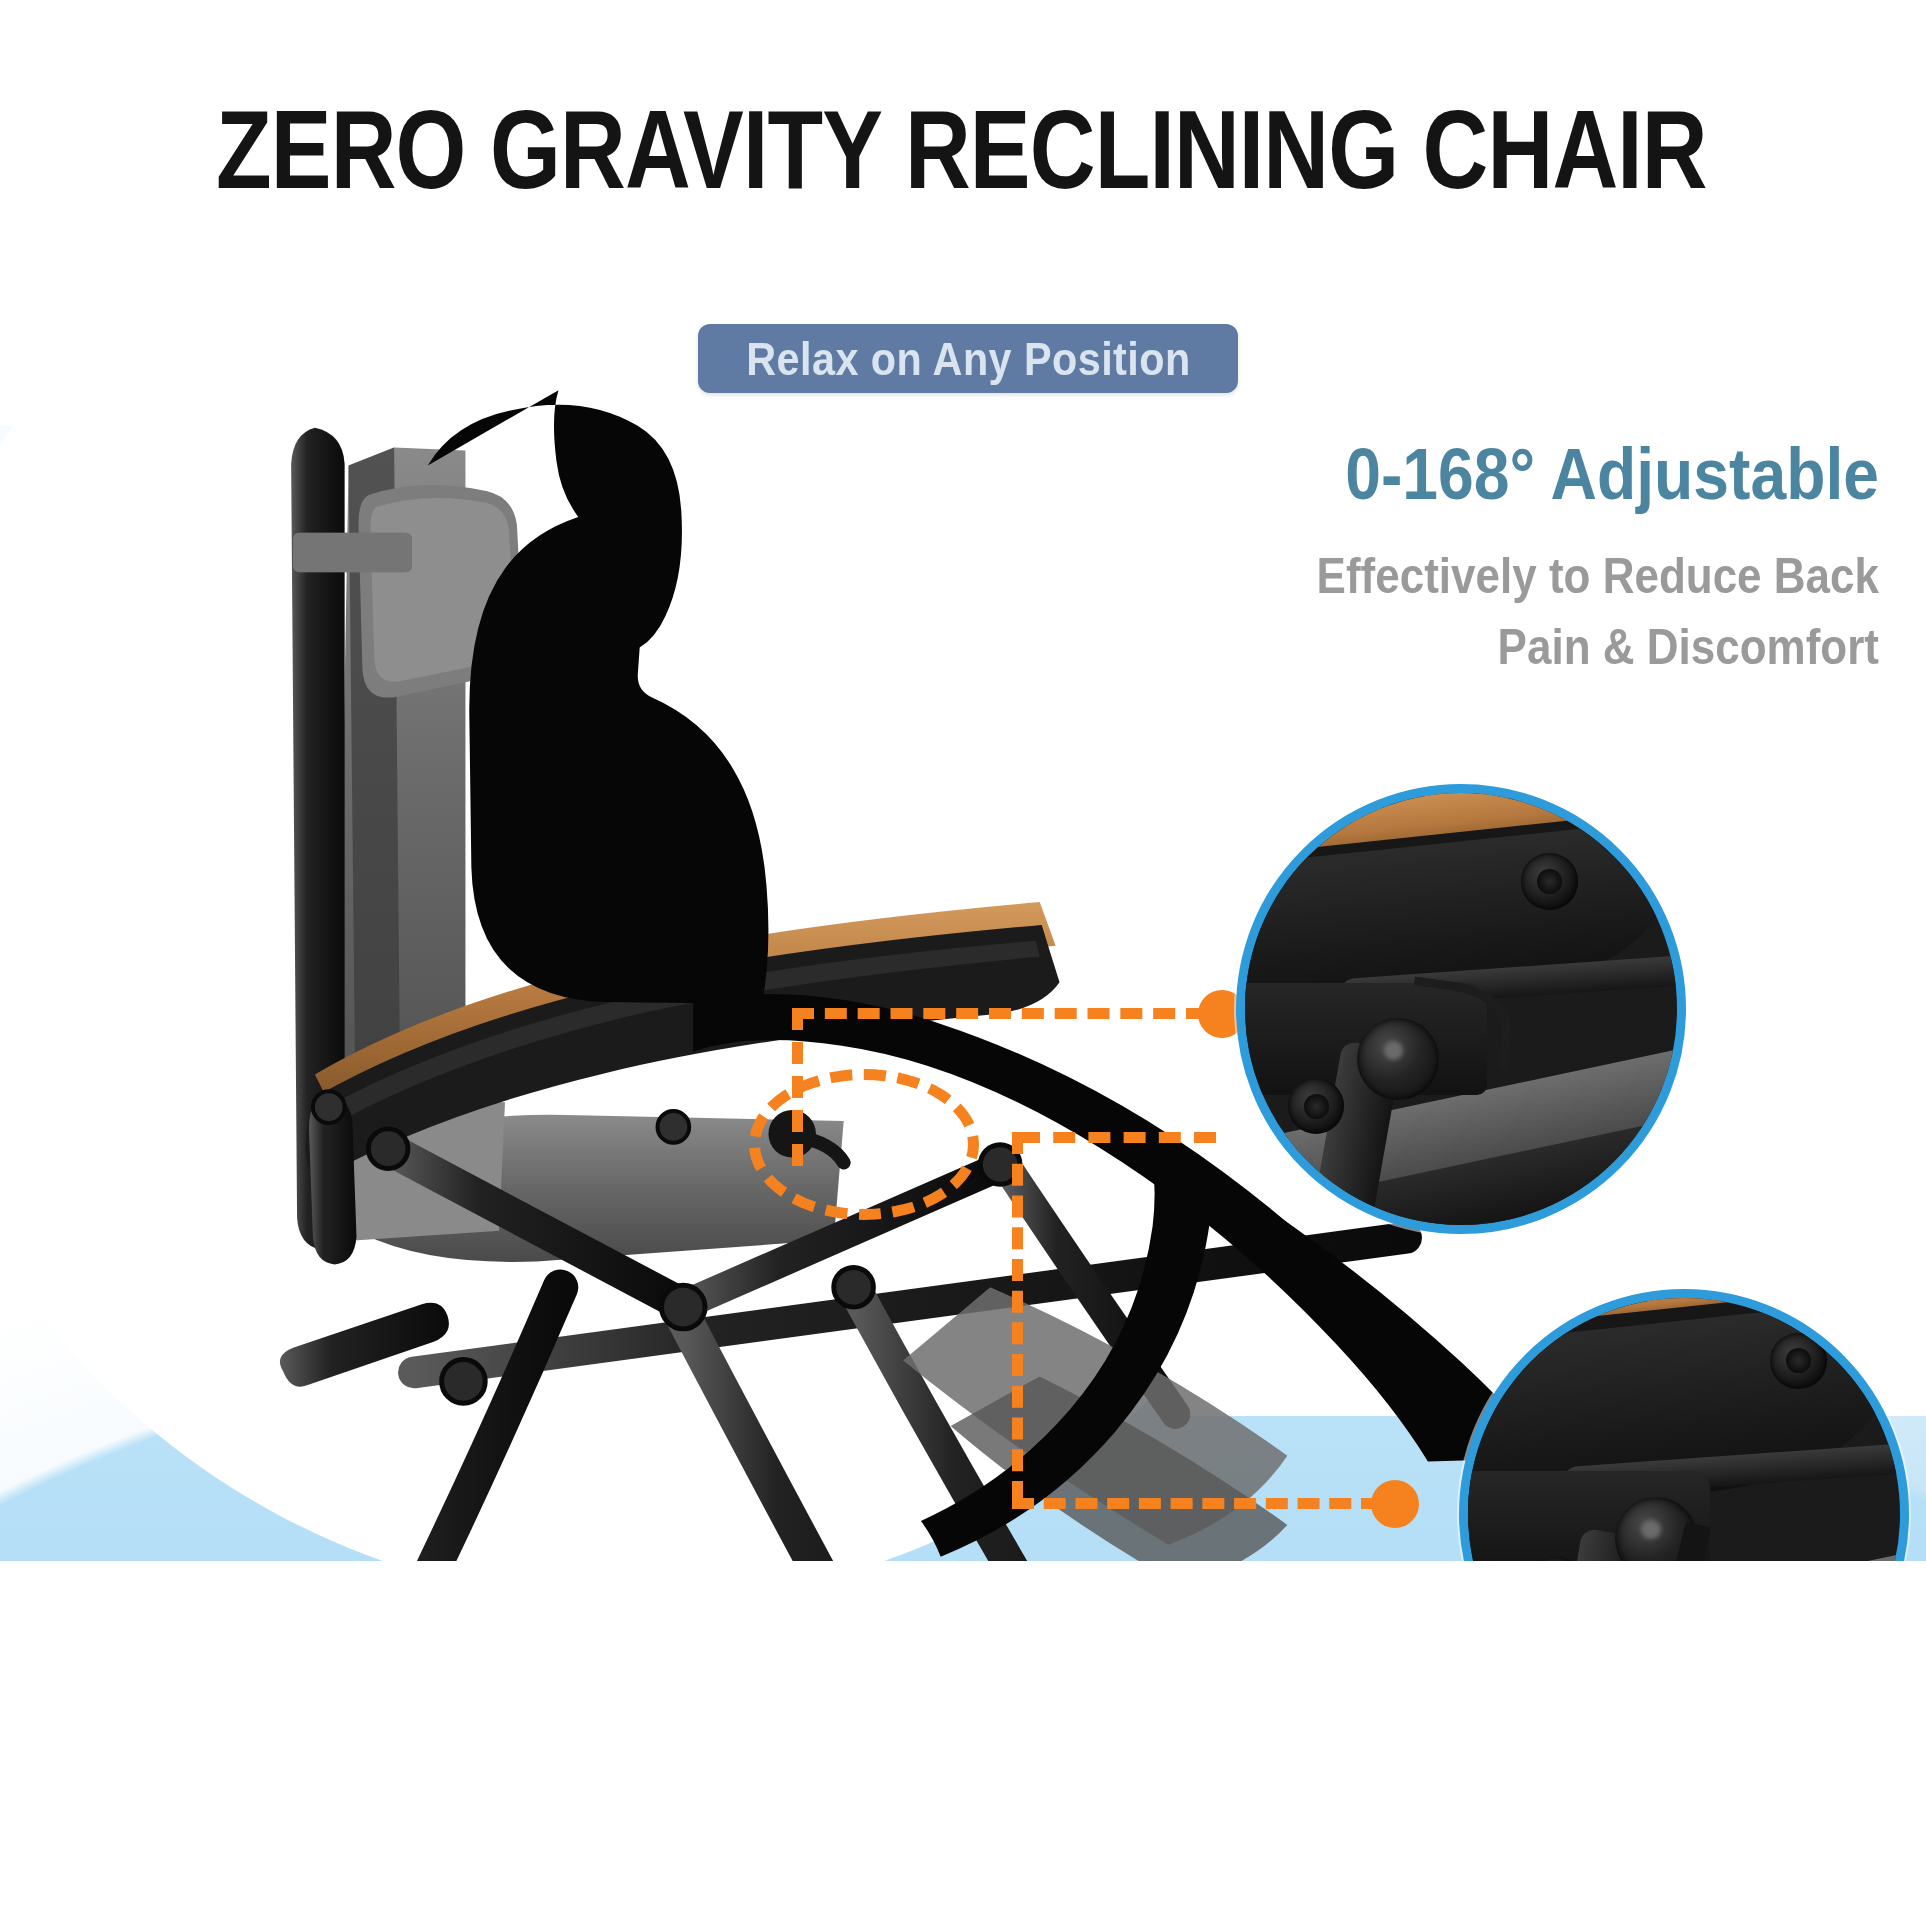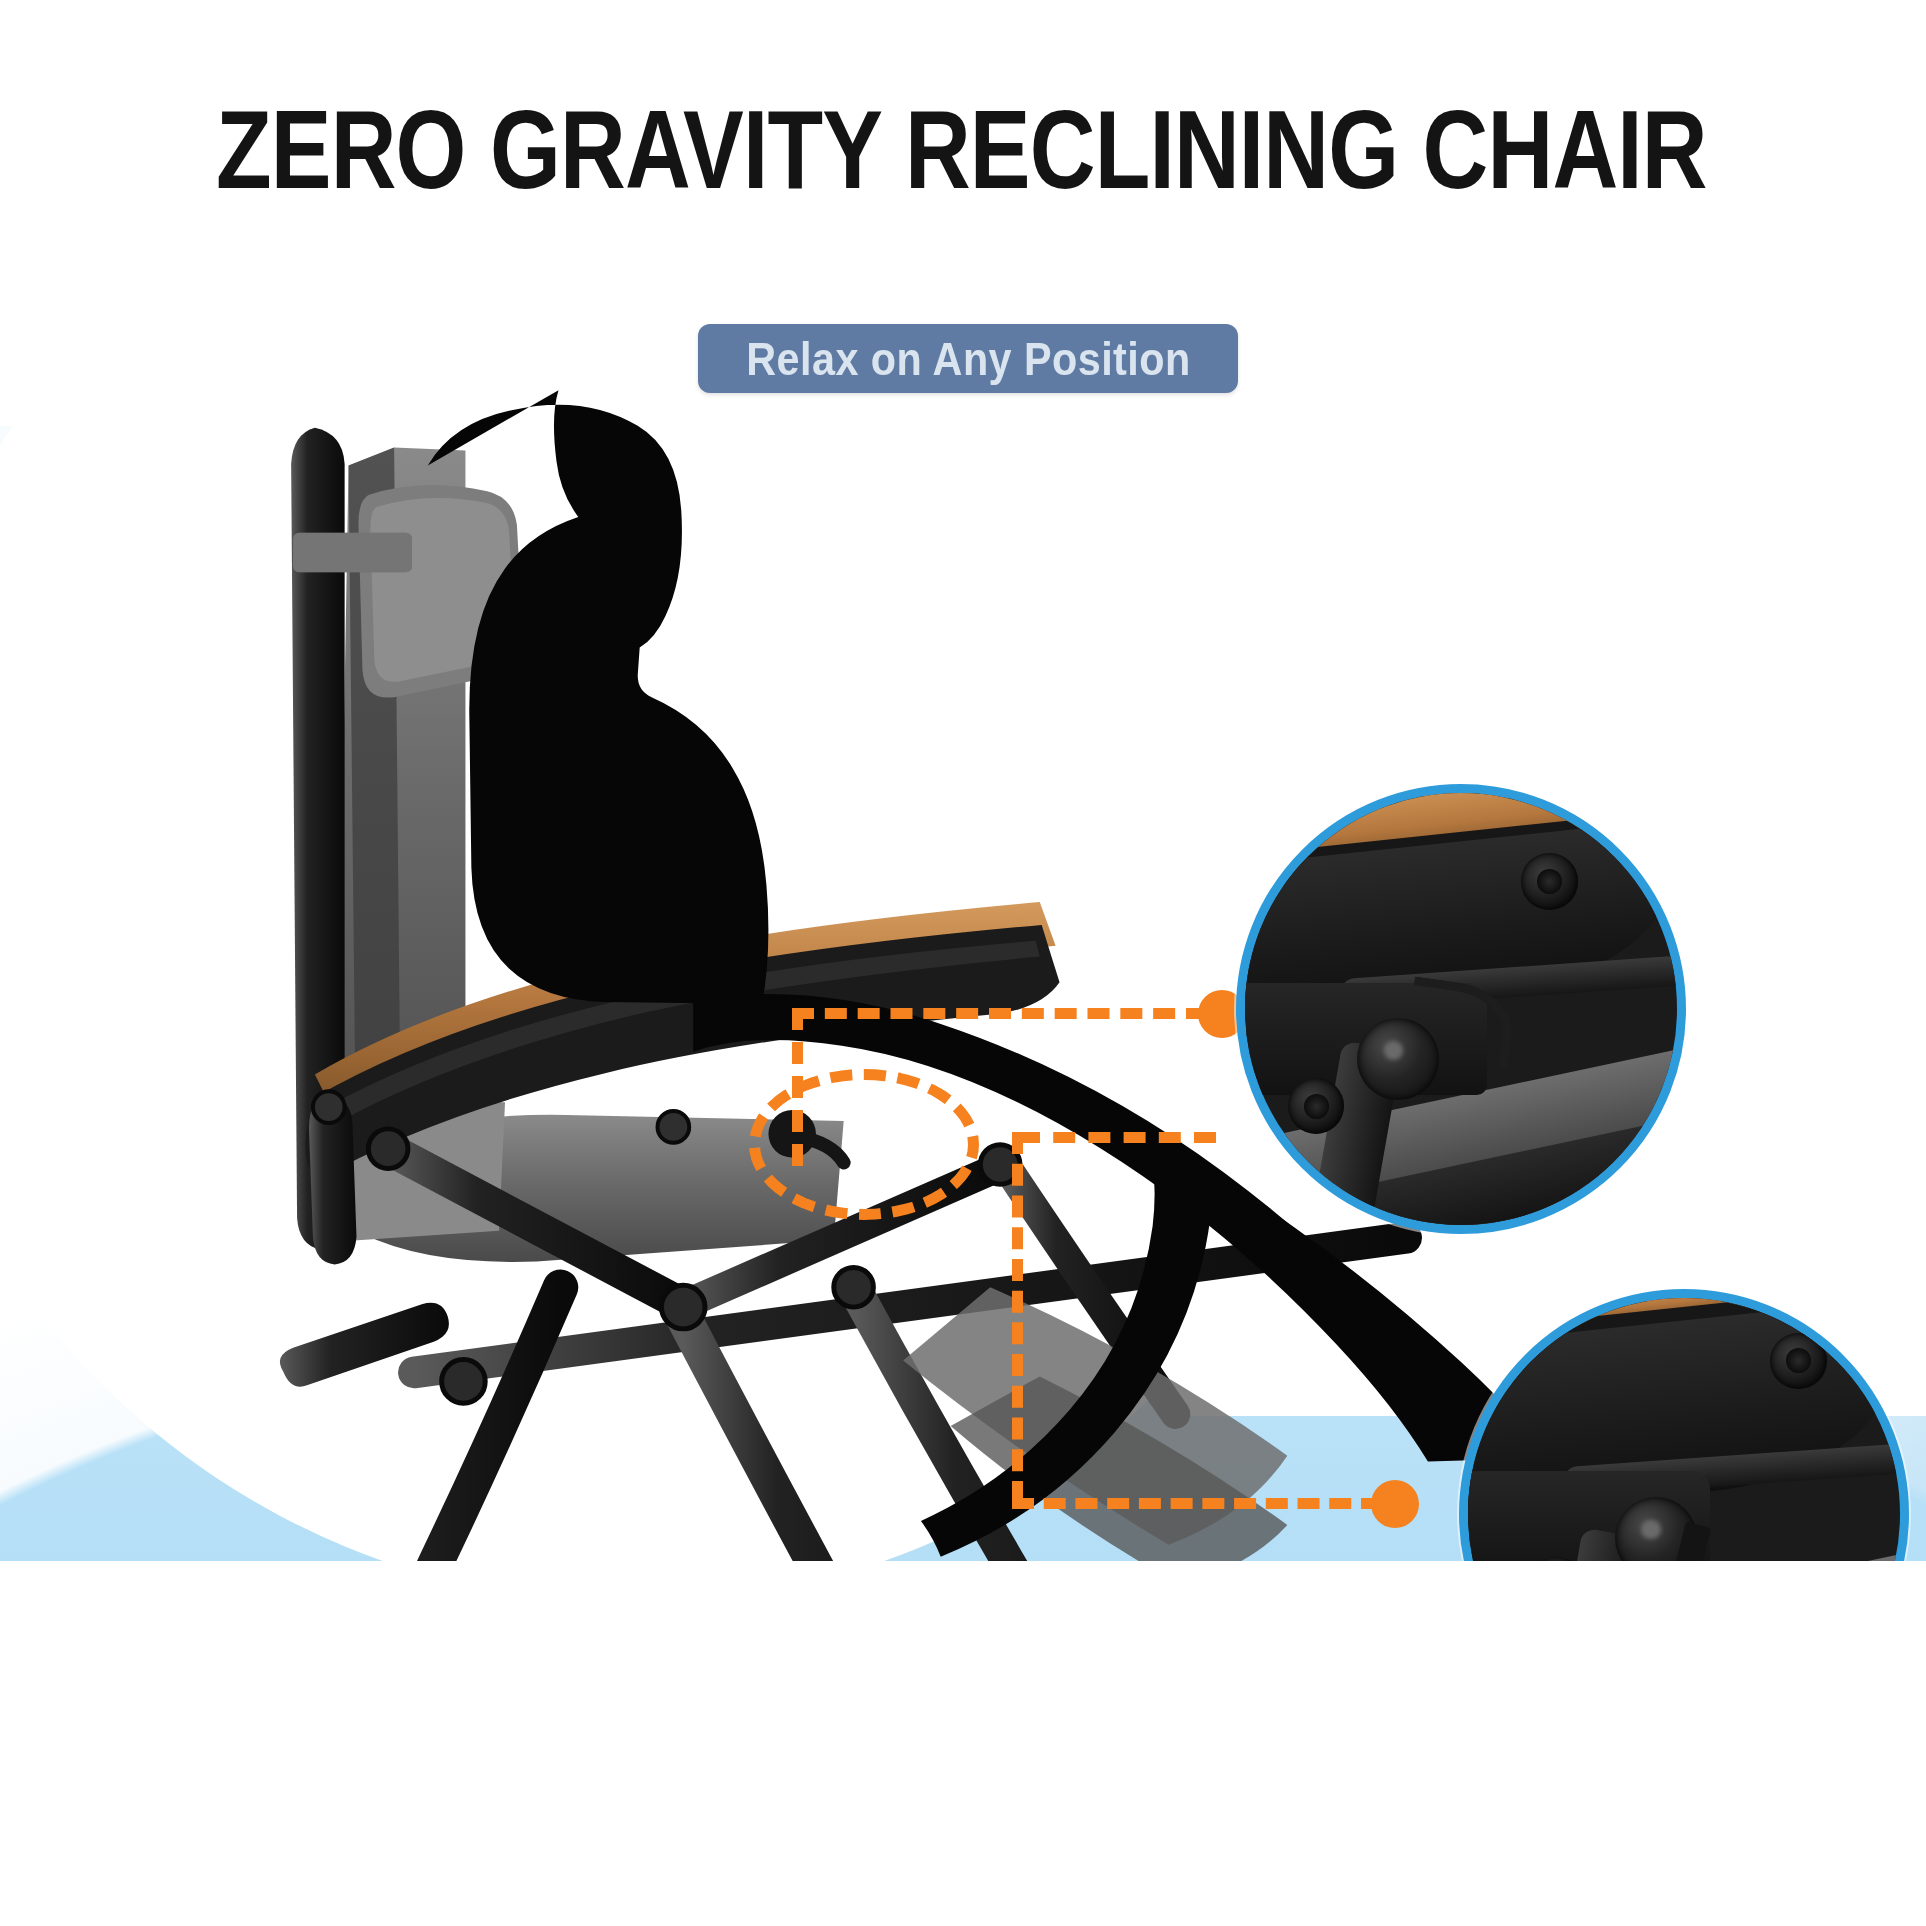--- a/index.html
+++ b/index.html
@@ -329,20 +329,27 @@
   <div class="dash-h" id="dash-l-bottom"></div>
   <div class="orange-dot" id="dot-unlock"></div>
   <div class="orange-dot" id="dot-lock"></div>
 
   <div class="title">ZERO GRAVITY RECLINING CHAIR</div>
 
   <div class="subtitle-badge">
     <span>Relax on Any Position</span>
   </div>
 
+  <div class="feature-block">
+    <div class="feature-head">0-168°  Adjustable</div>
+    <div class="feature-sub">
+      <span class="l">Effectively to Reduce Back</span>
+      <span class="l">Pain &amp; Discomfort</span>
+    </div>
+  </div>
 
   <div class="callout" id="callout-unlock">
     <div class="callout-inner">
       <div class="cl-wood"></div>
       <div class="cl-wood2"></div>
       <div class="cl-arm"></div>
       <div class="cl-bar"></div>
       <div class="cl-fabric"></div>
       <div class="cl-fabric2"></div>
       <div class="cl-plate"></div>

